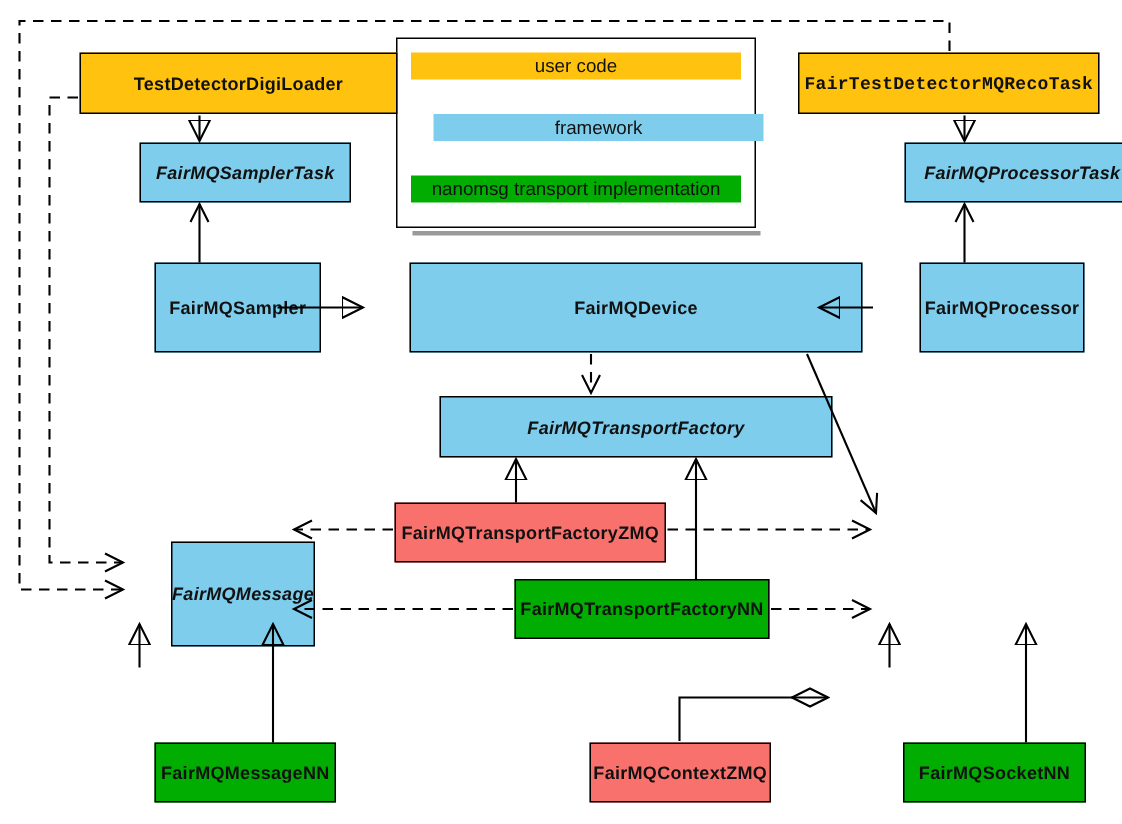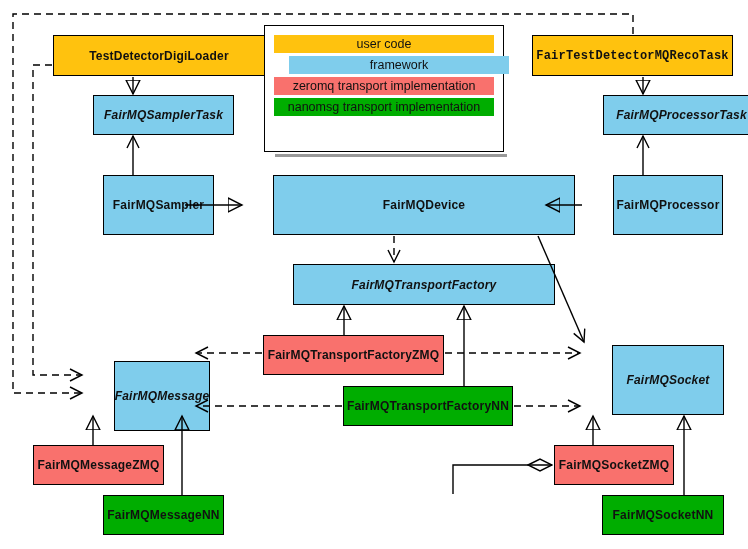--- a/index.html
+++ b/index.html
@@ -22,21 +22,21 @@
   }
   .abstract{font-style:italic;}
   .kind-user_code{background:var(--c-user_code);}
   .kind-framework{background:var(--c-framework);margin-left:30px;}
   .kind-zeromq{background:var(--c-zeromq);}
   .kind-nanomsg{background:var(--c-nanomsg);}
   #legend{
     position:absolute;left:264px;top:25px;width:240px;height:127px;
     background:#fff;border:1.6px solid #000;box-sizing:border-box;
     display:flex;flex-direction:column;align-items:center;
-    padding-top:9px;gap:3px;z-index:2;
+    padding-top:9px;gap:23px;z-index:2;
   }
   #legend::after{
     content:"";position:absolute;left:10px;right:-4px;bottom:-6px;height:3px;
     background:#9a9a9a;
   }
   .legend-item{
     width:220px;height:18px;flex:0 0 18px;
     display:flex;align-items:center;justify-content:center;
     font-size:12.5px;font-weight:normal;color:#111;
   }
@@ -49,23 +49,20 @@
 
 <div id="canvas">
 
   <div id="legend">
     <div class="legend-item kind-user_code">
         <span>user code</span>
       </div>
     <div class="legend-item kind-framework">
         <span>framework</span>
       </div>
-    <div class="legend-item kind-zeromq">
-        <span>zeromq transport implementation</span>
-      </div>
     <div class="legend-item kind-nanomsg">
         <span>nanomsg transport implementation</span>
       </div>
   </div>
 
   <div class="node kind-user_code" style="left:53px;top:35px;width:212px;height:41px;">TestDetectorDigiLoader</div>
   <div class="node kind-user_code" style="left:532px;top:35px;width:201px;height:41px;font-family:Liberation Mono, monospace;">FairTestDetectorMQRecoTask</div>
 
   <div class="node abstract kind-framework" style="left:63px;top:95px;width:141px;height:40px;">FairMQSamplerTask</div>
   <div class="node abstract kind-framework" style="left:573px;top:95px;width:157px;height:40px;">FairMQProcessorTask</div>
@@ -73,27 +70,25 @@
   <div class="node kind-framework" style="left:73px;top:175px;width:111px;height:60px;">FairMQSampler</div>
   <div class="node kind-framework" style="left:243px;top:175px;width:302px;height:60px;">FairMQDevice</div>
   <div class="node kind-framework" style="left:583px;top:175px;width:110px;height:60px;">FairMQProcessor</div>
 
   <div class="node abstract kind-framework" style="left:263px;top:264px;width:262px;height:41px;">FairMQTransportFactory</div>
 
   <div class="node kind-zeromq" style="left:263px;top:335px;width:181px;height:40px;">FairMQTransportFactoryZMQ</div>
   <div class="node kind-nanomsg" style="left:343px;top:386px;width:170px;height:40px;">FairMQTransportFactoryNN</div>
 
   <div class="node abstract kind-framework" style="left:84px;top:361px;width:96px;height:70px;">FairMQMessage</div>
-  <div class="node abstract kind-framework" style="left:582px;top:345px;width:112px;height:70px;">FairMQSocket</div>
 
-  <div class="node kind-zeromq" style="left:33px;top:445px;width:131px;height:40px;">FairMQMessageZMQ</div>
   <div class="node kind-nanomsg" style="left:103px;top:495px;width:121px;height:40px;">FairMQMessageNN</div>
 
-  <div class="node kind-zeromq" style="left:554px;top:445px;width:120px;height:40px;">FairMQSocketZMQ</div>
   <div class="node kind-nanomsg" style="left:602px;top:495px;width:122px;height:40px;">FairMQSocketNN</div>
+  <div class="node kind-zeromq" style="left:393px;top:495px;width:121px;height:40px;">FairMQContextZMQ</div>
 
   <svg id="edges" width="748" height="549" viewBox="0 0 748 549">
     <defs>
       <marker id="tri" markerWidth="16" markerHeight="16" refX="14" refY="8" orient="auto" markerUnits="userSpaceOnUse">
         <path d="M0,1 L14,8 L0,15 Z" fill="#fff" stroke="#000" stroke-width="1.3"></path>
       </marker>
       <marker id="vee" markerWidth="16" markerHeight="16" refX="14" refY="8" orient="auto" markerUnits="userSpaceOnUse">
         <path d="M2,2 L14,8 L2,14" fill="none" stroke="#000" stroke-width="1.4"></path>
       </marker>
       <marker id="diam" markerWidth="26" markerHeight="16" refX="25" refY="8" orient="auto" markerUnits="userSpaceOnUse">

